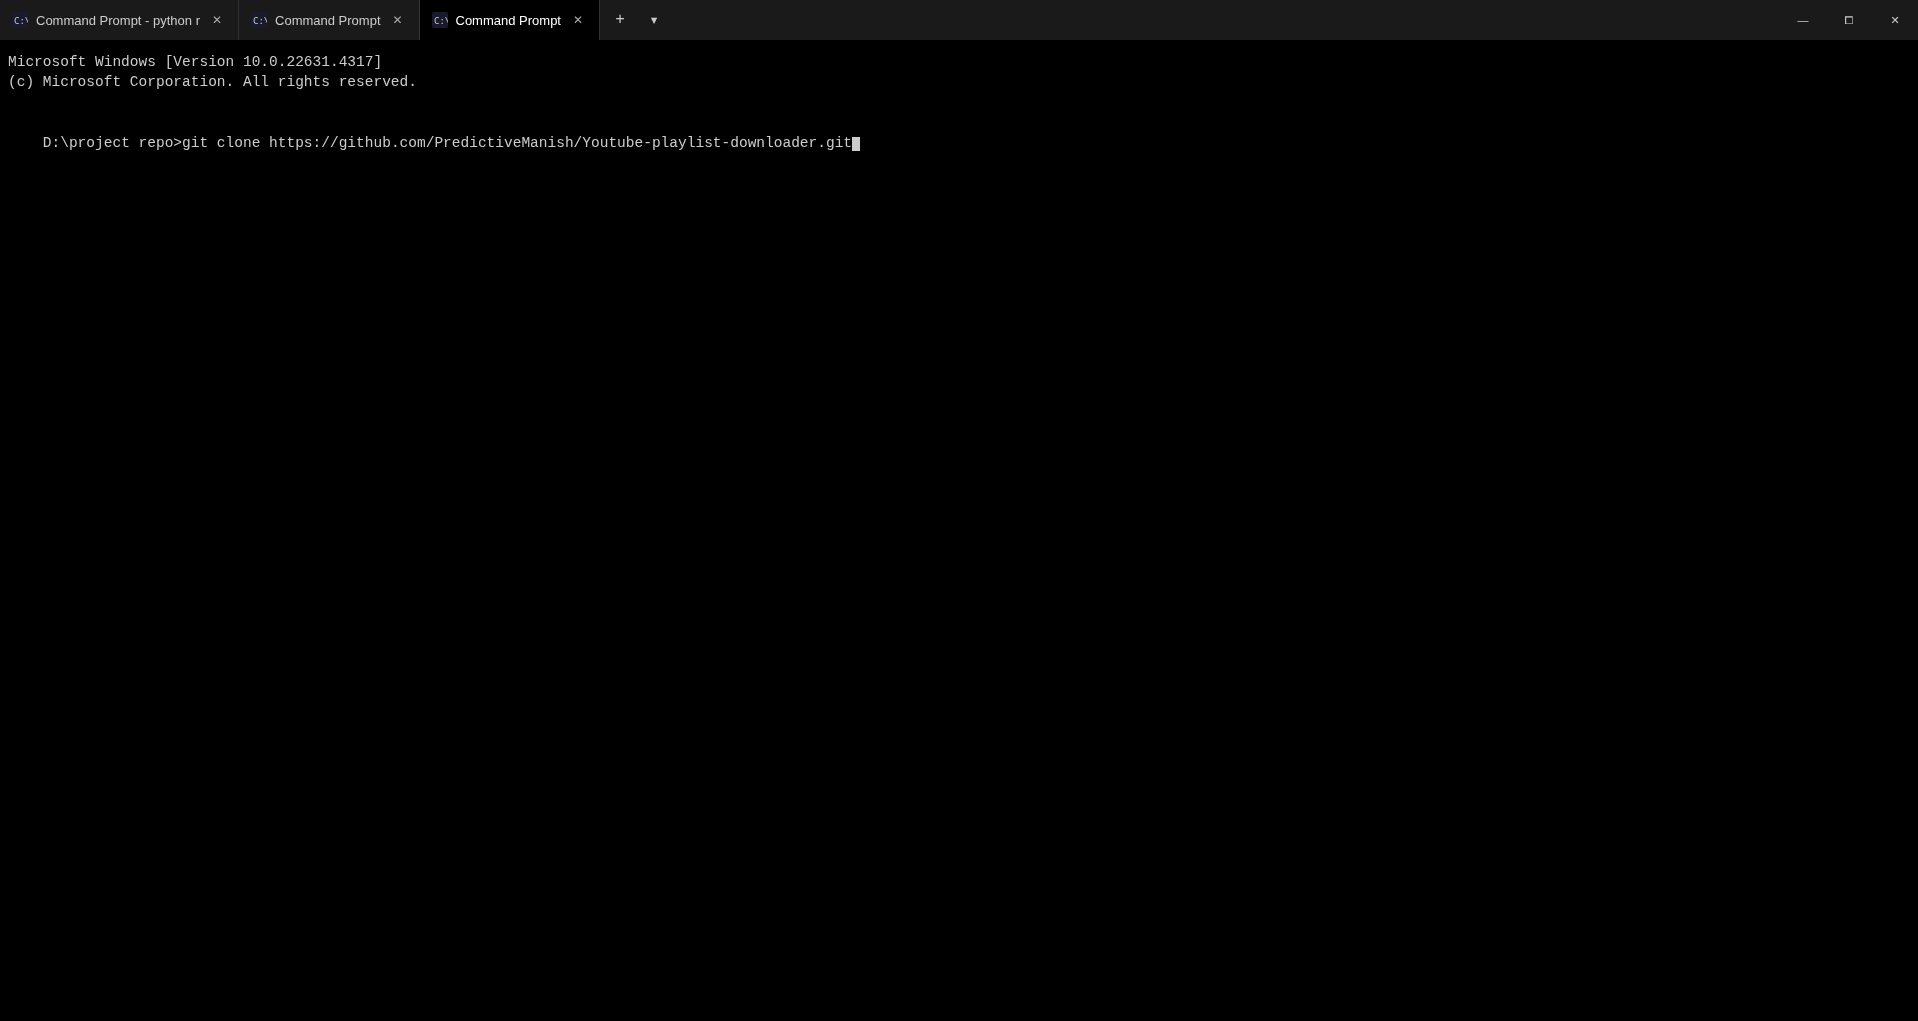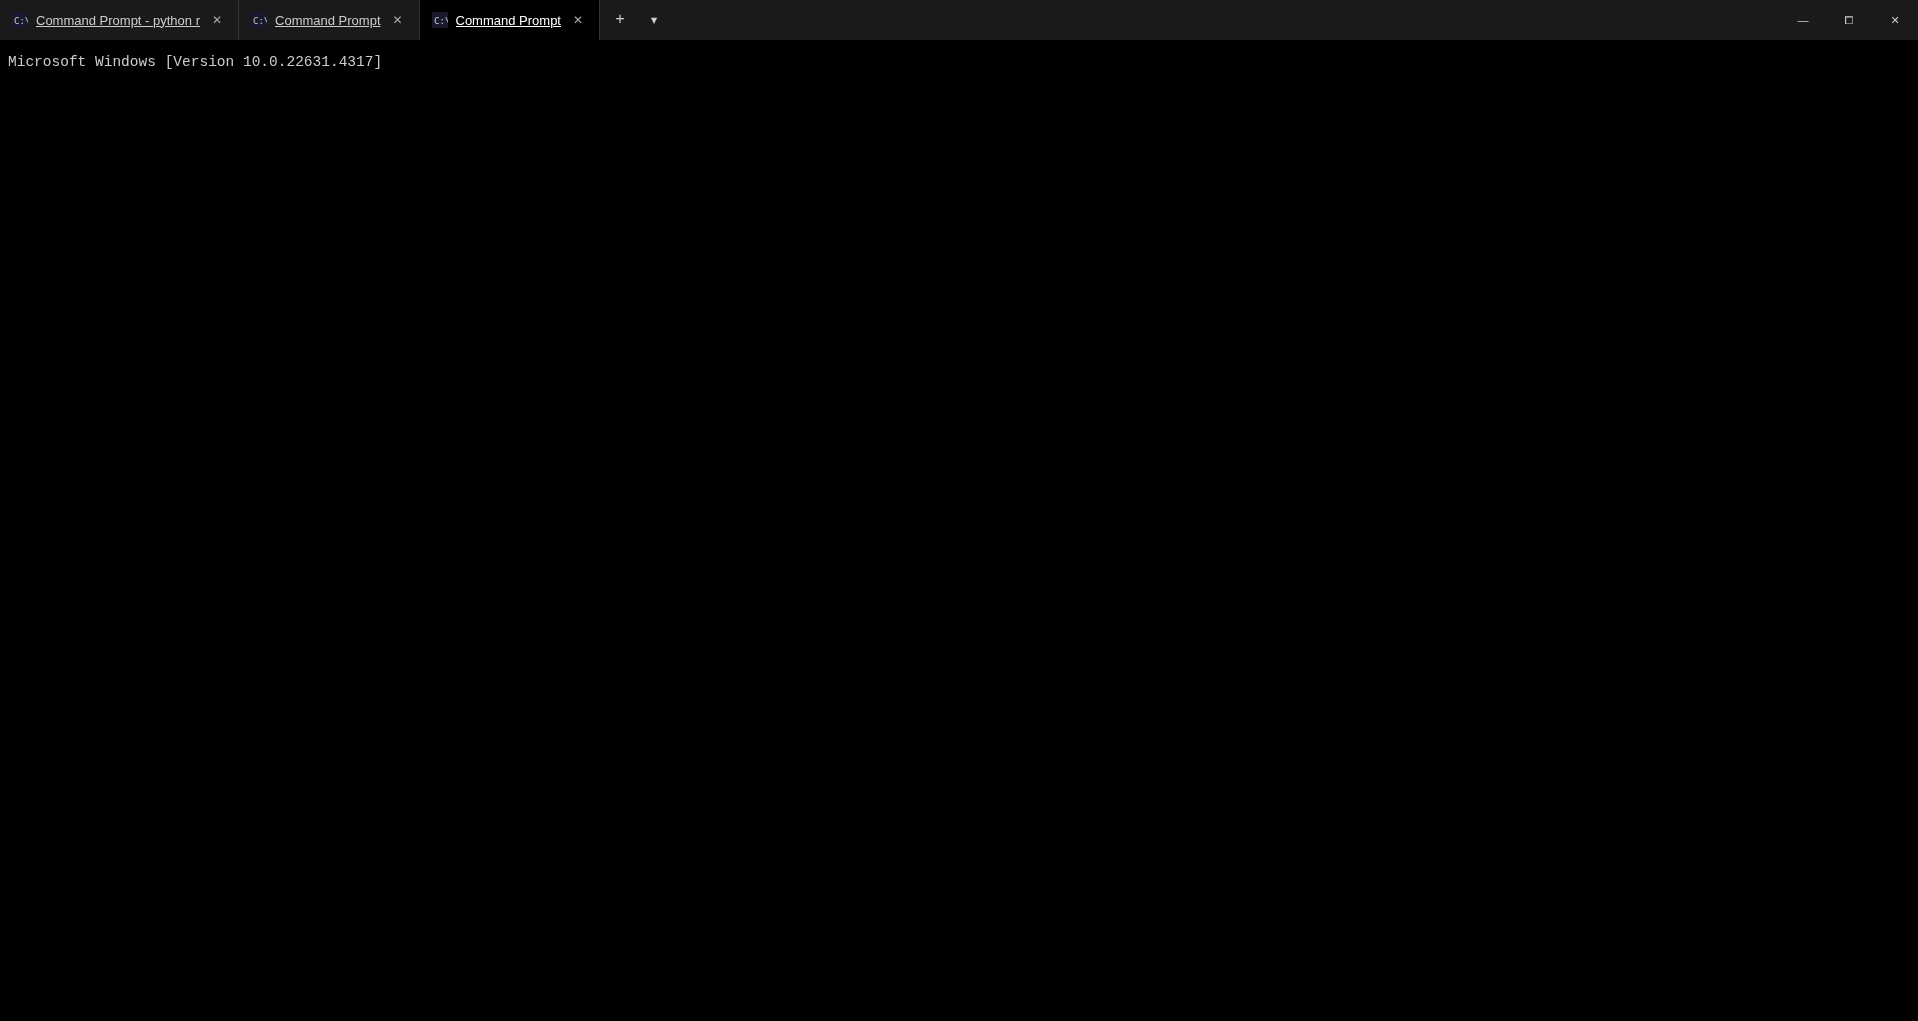--- a/index.html
+++ b/index.html
@@ -57,21 +57,20 @@
     .tab-icon svg {
       width: 16px;
       height: 16px;
     }
 
     .tab-label {
       flex: 1;
       overflow: hidden;
       text-overflow: ellipsis;
       white-space: nowrap;
-      text-decoration: underline;
     }
 
     .tab-close {
       width: 18px;
       height: 18px;
       display: flex;
       align-items: center;
       justify-content: center;
       border-radius: 3px;
       color: #aaaaaa;
@@ -190,14 +189,18 @@
 
   <div class="window-controls">
     <div class="win-btn">—</div>
     <div class="win-btn">⧠</div>
     <div class="win-btn close">✕</div>
   </div>
 </div>
 
 <div class="terminal-body">
   <div class="terminal-line">Microsoft Windows [Version 10.0.22631.4317]</div>
+  <div class="terminal-line">(c) Microsoft Corporation. All rights reserved.</div>
   <div class="terminal-line">&nbsp;</div>
+  <div class="terminal-line">
+    <span>D:\project repo&gt;</span><span>git clone https://github.com/PredictiveManish/Youtube-playlist-downloader.git</span><span class="cursor"></span>
+  </div>
 </div>
 
 </body></html>

